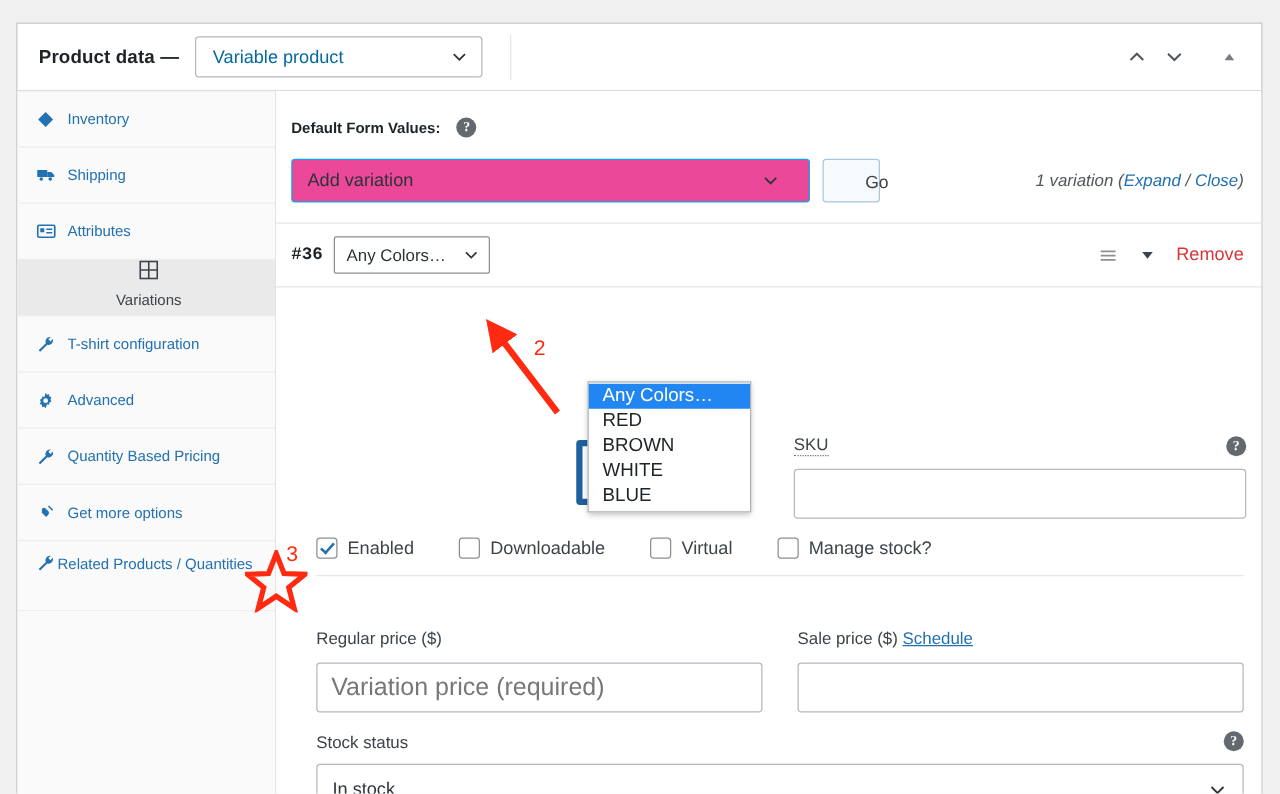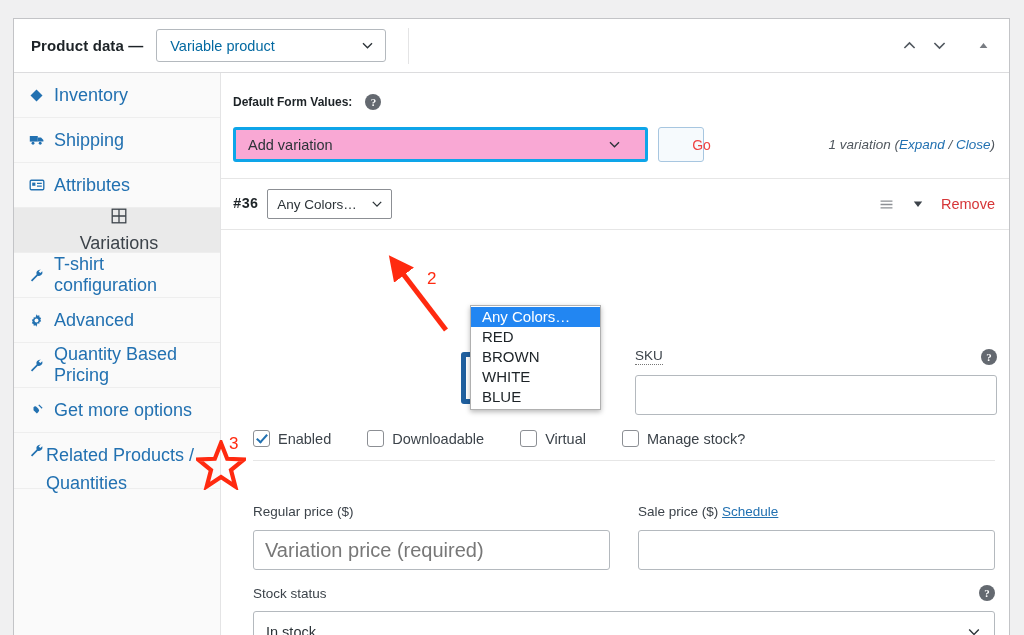--- a/index.html
+++ b/index.html
@@ -99,21 +99,21 @@
     flex: none;
   }
   .side-item {
     display: flex;
     align-items: center;
     gap: 9px;
     padding: 0 10px 0 14px;
     height: 45px;
     border-bottom: 1px solid #eeeeee;
     color: #2271b1;
-    font-size: 18px;
+    font-size: 12px;
     cursor: pointer;
     box-sizing: border-box;
   }
   .side-item.active {
     background: #eaeaea;
     color: #3c434a;
     font-weight: normal;
     flex-direction: column;
   }
   .side-item .s-icon {
@@ -185,39 +185,39 @@
   .default-select .caret { margin-left: auto; }
 
   .toolbar {
     display: flex;
     align-items: center;
     padding: 17px 14px 0 12px;
   }
   .add-select {
     width: 415px;
     height: 35px;
-    border: 3px solid #0ea5e9;
+    border: 1px solid #0ea5e9;
     border-radius: 3px;
-    background: #f9a8d4;
+    background: #ec4899;
     display: flex;
     align-items: center;
     padding: 0 23px 0 12px;
     box-sizing: border-box;
     font-size: 14.5px;
     color: #2c3338;
   }
   .add-select .caret { margin-left: auto; }
   .go-btn {
     margin-left: 10px;
     width: 46px;
     height: 35px;
     border: 1px solid #a7c6e0;
     border-radius: 3px;
     background: #f6fafd;
-    color: #ef4444;
+    color: #404040;
     font-size: 14px;
     display: flex;
     align-items: center;
     justify-content: center;
     cursor: pointer;
     box-sizing: border-box;
     padding-left: 41px;
   }
   .var-count {
     margin-left: auto;

